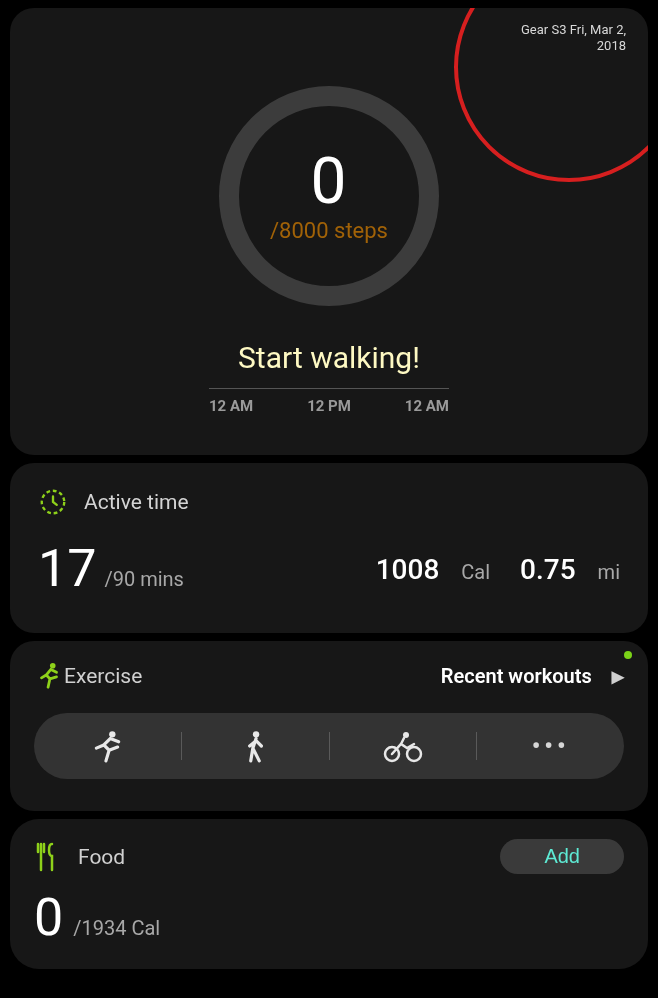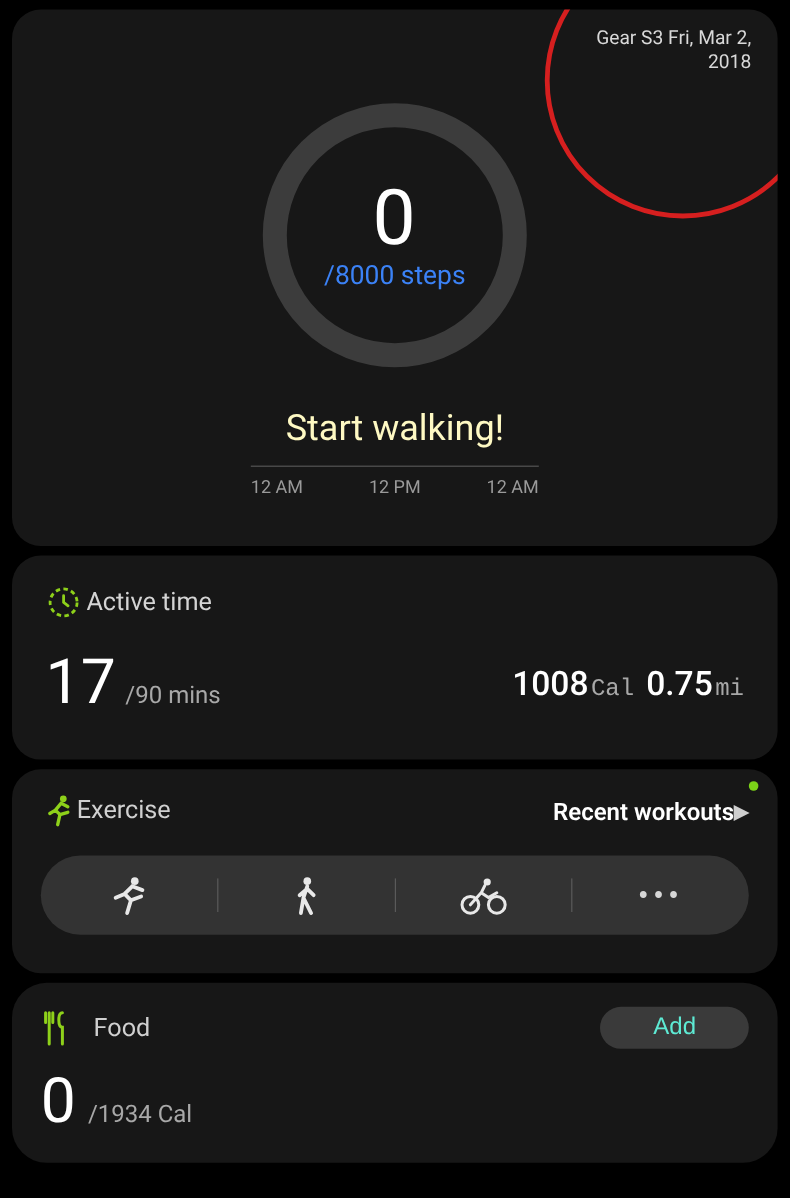--- a/index.html
+++ b/index.html
@@ -19,21 +19,21 @@
     overflow: hidden;
   }
 
   
   .steps-card { height: 447px; }
   .device-date {
     position: absolute;
     top: 14px; right: 22px;
     text-align: right;
     color: #d8d8d8;
-    font-size: 16px;
+    font-size: 13px;
     line-height: 1.25;
   }
   .red-circle {
     position: absolute;
     top: -56px; right: -36px;
     width: 230px; height: 230px;
     border: 4px solid #d61f1f;
     border-radius: 50%;
     pointer-events: none;
   }
@@ -43,55 +43,55 @@
     transform: translateX(-50%);
     width: 232px; height: 232px;
   }
   .ring-svg { width: 232px; height: 232px; display:block; }
   .ring-center {
     position: absolute; inset: 0;
     display: flex; flex-direction: column;
     align-items: center; justify-content: center;
   }
   .steps-value { font-size: 64px; font-weight: 400; letter-spacing: 1px; line-height: 1; }
-  .steps-goal { font-size: 22px; color: #3b82f6; margin-top: 4px; }
+  .steps-goal { font-size: 22px; color: #a16207; margin-top: 4px; }
   .steps-cta {
     position: absolute; left: 0; right: 0; top: 332px;
     text-align: center; font-size: 30px; color: #fef9c3;
   }
   .timeline {
     position: absolute; left: 50%; top: 380px;
     transform: translateX(-50%);
-    width: 240px; text-align: center;
+    width: 240px; text-align: center; font-weight: bold;
   }
   .timeline-rule { height: 1px; background: #555; margin: 0 auto 8px auto; width: 240px; }
   .timeline-labels { display: flex; justify-content: space-between; color: #9a9a9a; font-size: 15px; }
 
   
   .active-card { height: 170px; padding: 24px 28px; }
-  .row-header { display: flex; align-items: center; gap: 4px; }
+  .row-header { display: flex; align-items: center; gap: 16px; }
   .row-header .title { font-size: 21px; color: #d4d4d4; }
   .clock-icon { width: 30px; height: 30px; }
   .active-stats {
     display: flex; align-items: center; justify-content: space-between;
     margin-top: 26px;
   }
   .active-left { display: flex; align-items: baseline; gap: 8px; }
   .big-num { font-size: 52px; font-weight: 400; line-height: 1; }
   .sub-goal { font-size: 20px; color: #a8a8a8; }
-  .active-right { display: flex; align-items: baseline; gap: 2px; }
+  .active-right { display: flex; align-items: baseline; gap: 22px; }
   .mid-num { font-size: 28px; font-weight: 500; }
-  .mid-unit { font-size: 20px; color: #a8a8a8; margin-right: 8px; font-family: Liberation Mono, monospace; }
+  .mid-unit { font-size: 20px; color: #a8a8a8; margin-right: 8px; }
 
   
   .exercise-card { height: 170px; padding: 20px 24px 18px 24px; }
   .ex-header { display: flex; align-items: center; justify-content: space-between; }
   .ex-left { display: flex; align-items: center; }
   .ex-title { font-size: 21px; color: #d0d0d0; }
-  .recent { display: flex; align-items: center; gap: 0; color: #fff; font-size: 20px; font-weight: 600; cursor: pointer; }
+  .recent { display: flex; align-items: center; gap: 20px; color: #fff; font-size: 20px; font-weight: 600; cursor: pointer; }
   .chev { font-size: 16px; color: #cfcfcf; }
   .green-dot { position: absolute; top: 10px; right: 16px; width: 8px; height: 8px; background:#7bd218; border-radius:50%; }
   .ex-pill {
     margin-top: 22px;
     background: #333333;
     border-radius: 40px;
     height: 66px;
     display: flex; align-items: center; justify-content: space-around;
   }
   .ex-item { flex: 1; display:flex; align-items:center; justify-content:center; height: 100%; cursor:pointer; }

